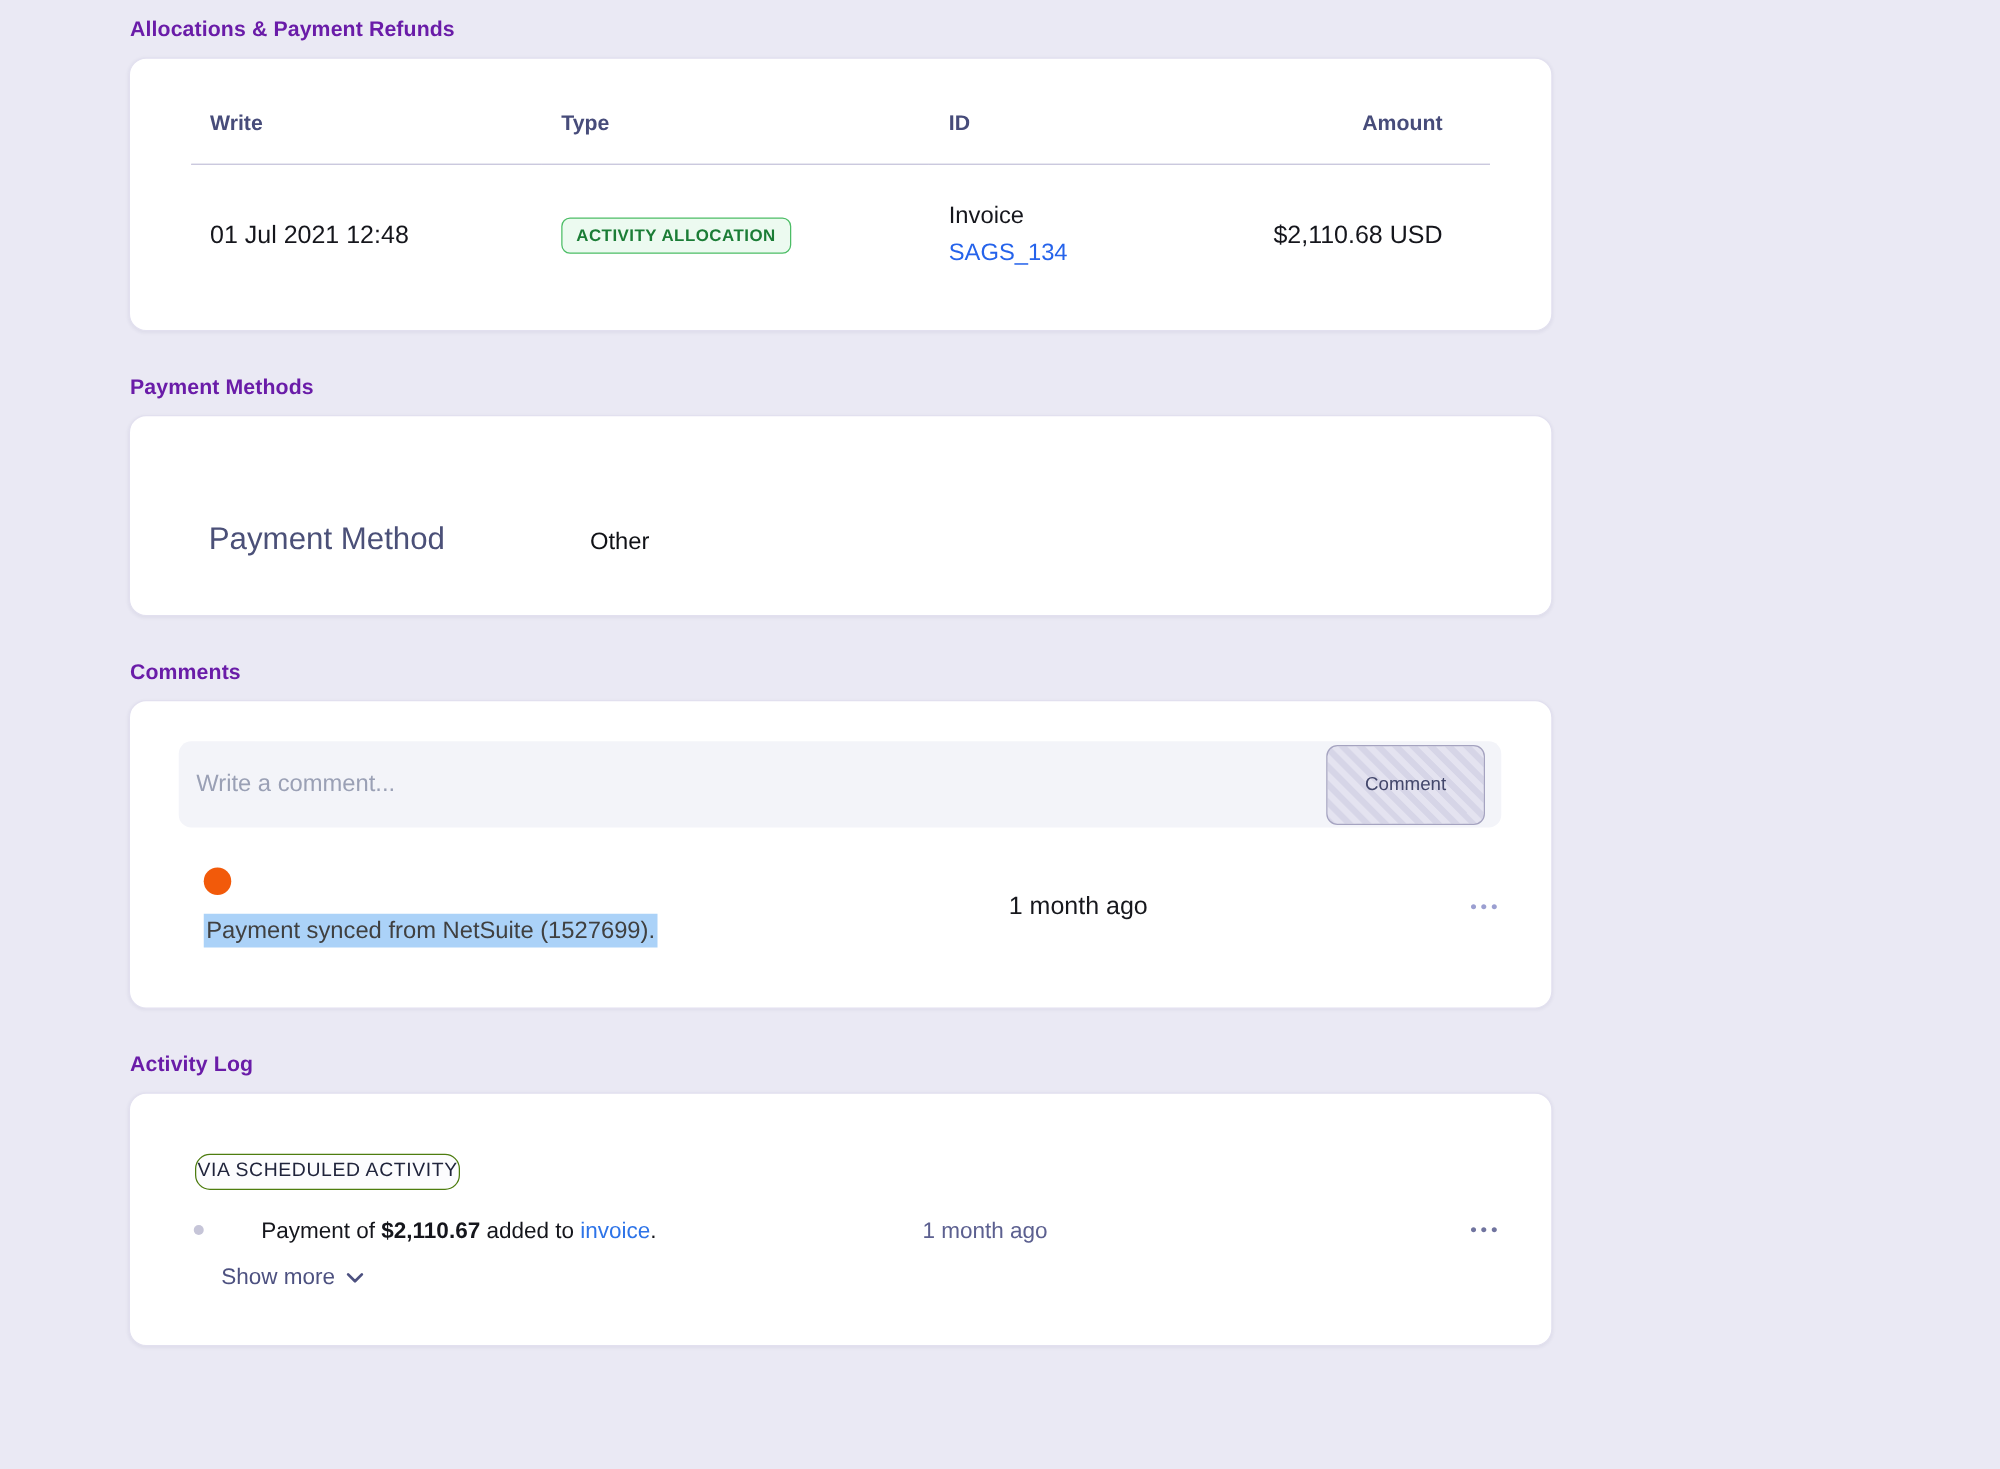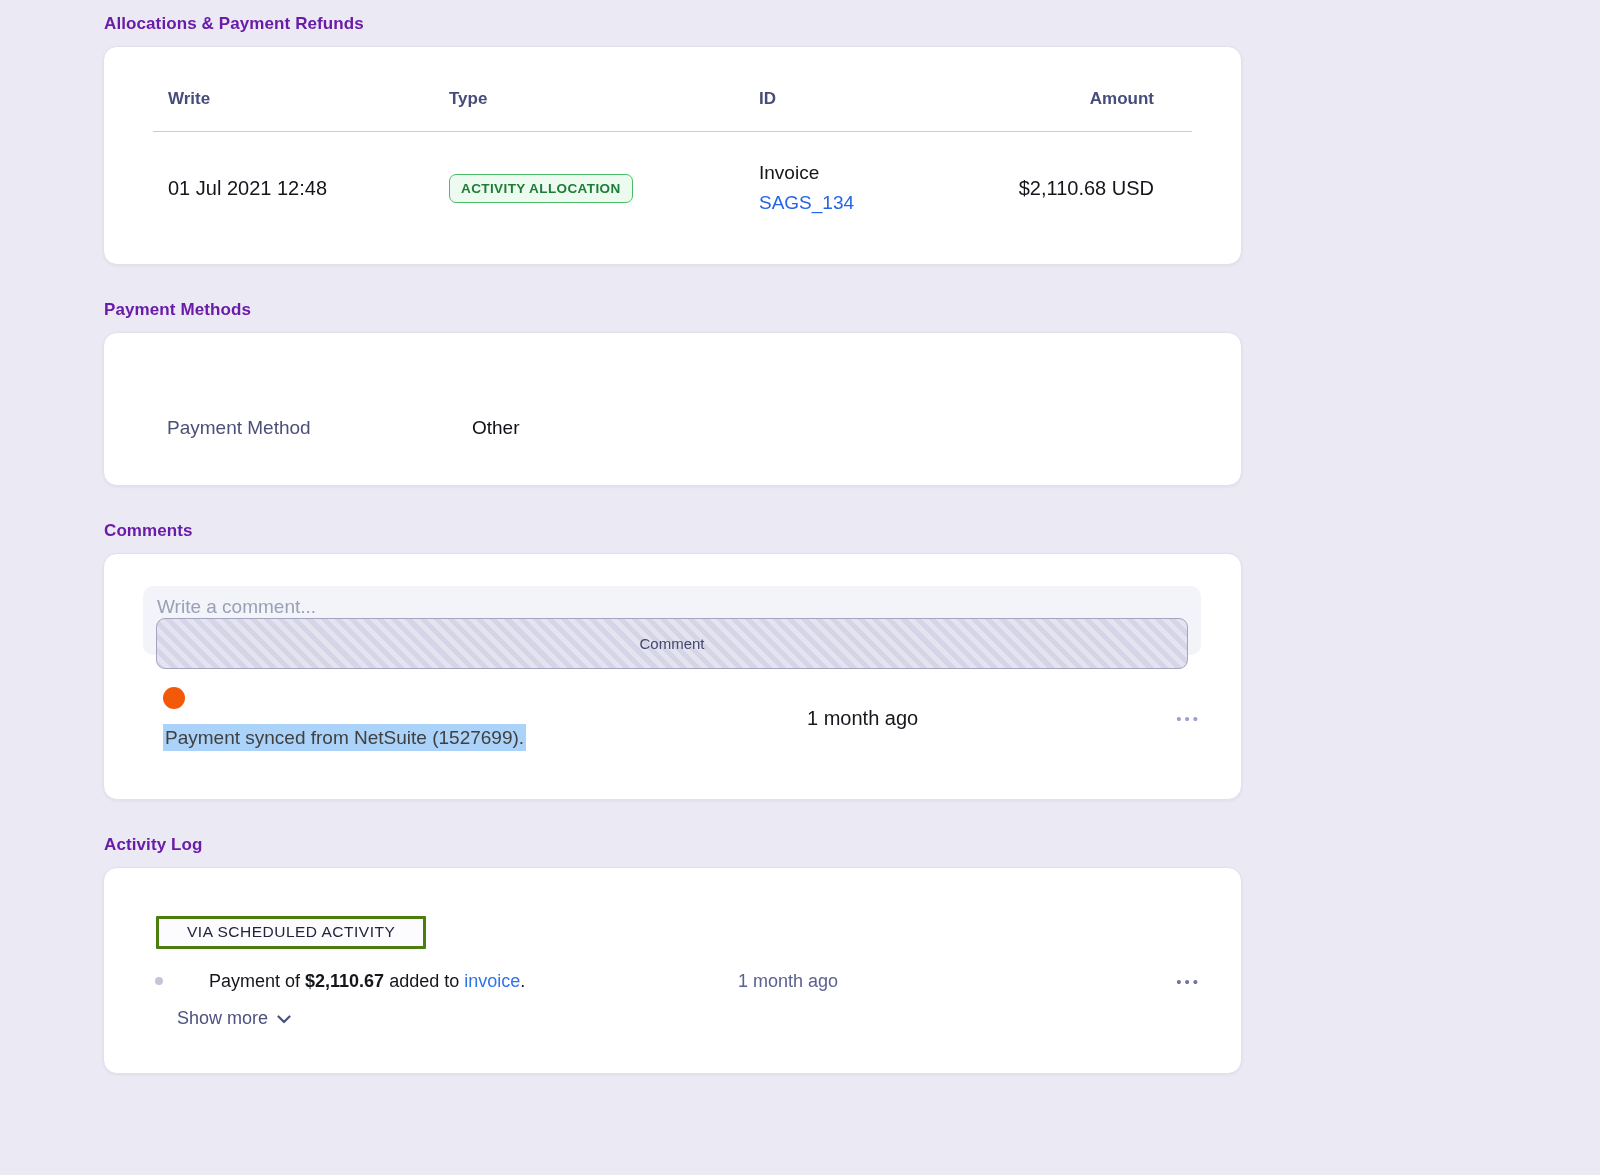--- a/index.html
+++ b/index.html
@@ -75,32 +75,32 @@
   }
   .cell-id .id-kind { font-size: 19px; color: #15161c; display: block; }
   .cell-id a {
     font-size: 19px; color: var(--link-blue);
     text-decoration: none; display: inline-block; margin-top: 8px;
   }
   .cell-amount { font-size: 20px; color: #15161c; white-space: nowrap; }
 
   
   .pm-card { padding: 84px 0 46px 63px; display: flex; align-items: baseline; }
-  .pm-label { width: 305px; font-size: 19px; color: #4b5078; }
+  .pm-label { width: 305px; font-size: 25px; color: #4b5078; }
   .pm-value { font-size: 19px; color: #101116; }
 
   
   .comments-card { padding: 32px 40px 48px 39px; }
   .comment-box {
     background: #f3f4f9;
     border-radius: 10px;
     height: 69px;
     display: flex;
+    align-items: center;
     padding: 10px 13px;
-    flex-direction: column;
   }
   .comment-input {
     flex: 1;
     border: none;
     background: transparent;
     outline: none;
     font-family: "Liberation Sans", sans-serif;
     font-size: 19px;
     color: #2b2d3a;
     padding: 0 0 0 1px;
@@ -136,24 +136,24 @@
     text-align: right; padding: 0;
     font-size: 15px; letter-spacing: 3px;
   }
   .dots-comment { color: #9b9fd1; }
   .dots-activity { color: #70749f; }
 
   
   .activity-card { padding: 48px 40px 44px 52px; }
   .badge-outline {
     display: inline-block;
-    border: 3px solid #4d7c0f;
+    border: 1px solid #4d7c0f;
     background: #fcfcfe;
-    border-radius: 1px;
-    padding: 4px 28px 5px;
+    border-radius: 12px;
+    padding: 4px 1px 5px;
     font-size: 15.5px;
     color: #20243c;
     letter-spacing: 0.5px;
     white-space: nowrap;
   }
   .activity-row { display: flex; align-items: center; margin-top: 22px; gap: 32px; }
   .bullet {
     width: 8px; height: 8px; border-radius: 50%;
     background: #c6c5d8; margin: 0 14px 0 -1px; flex: none;
   }

